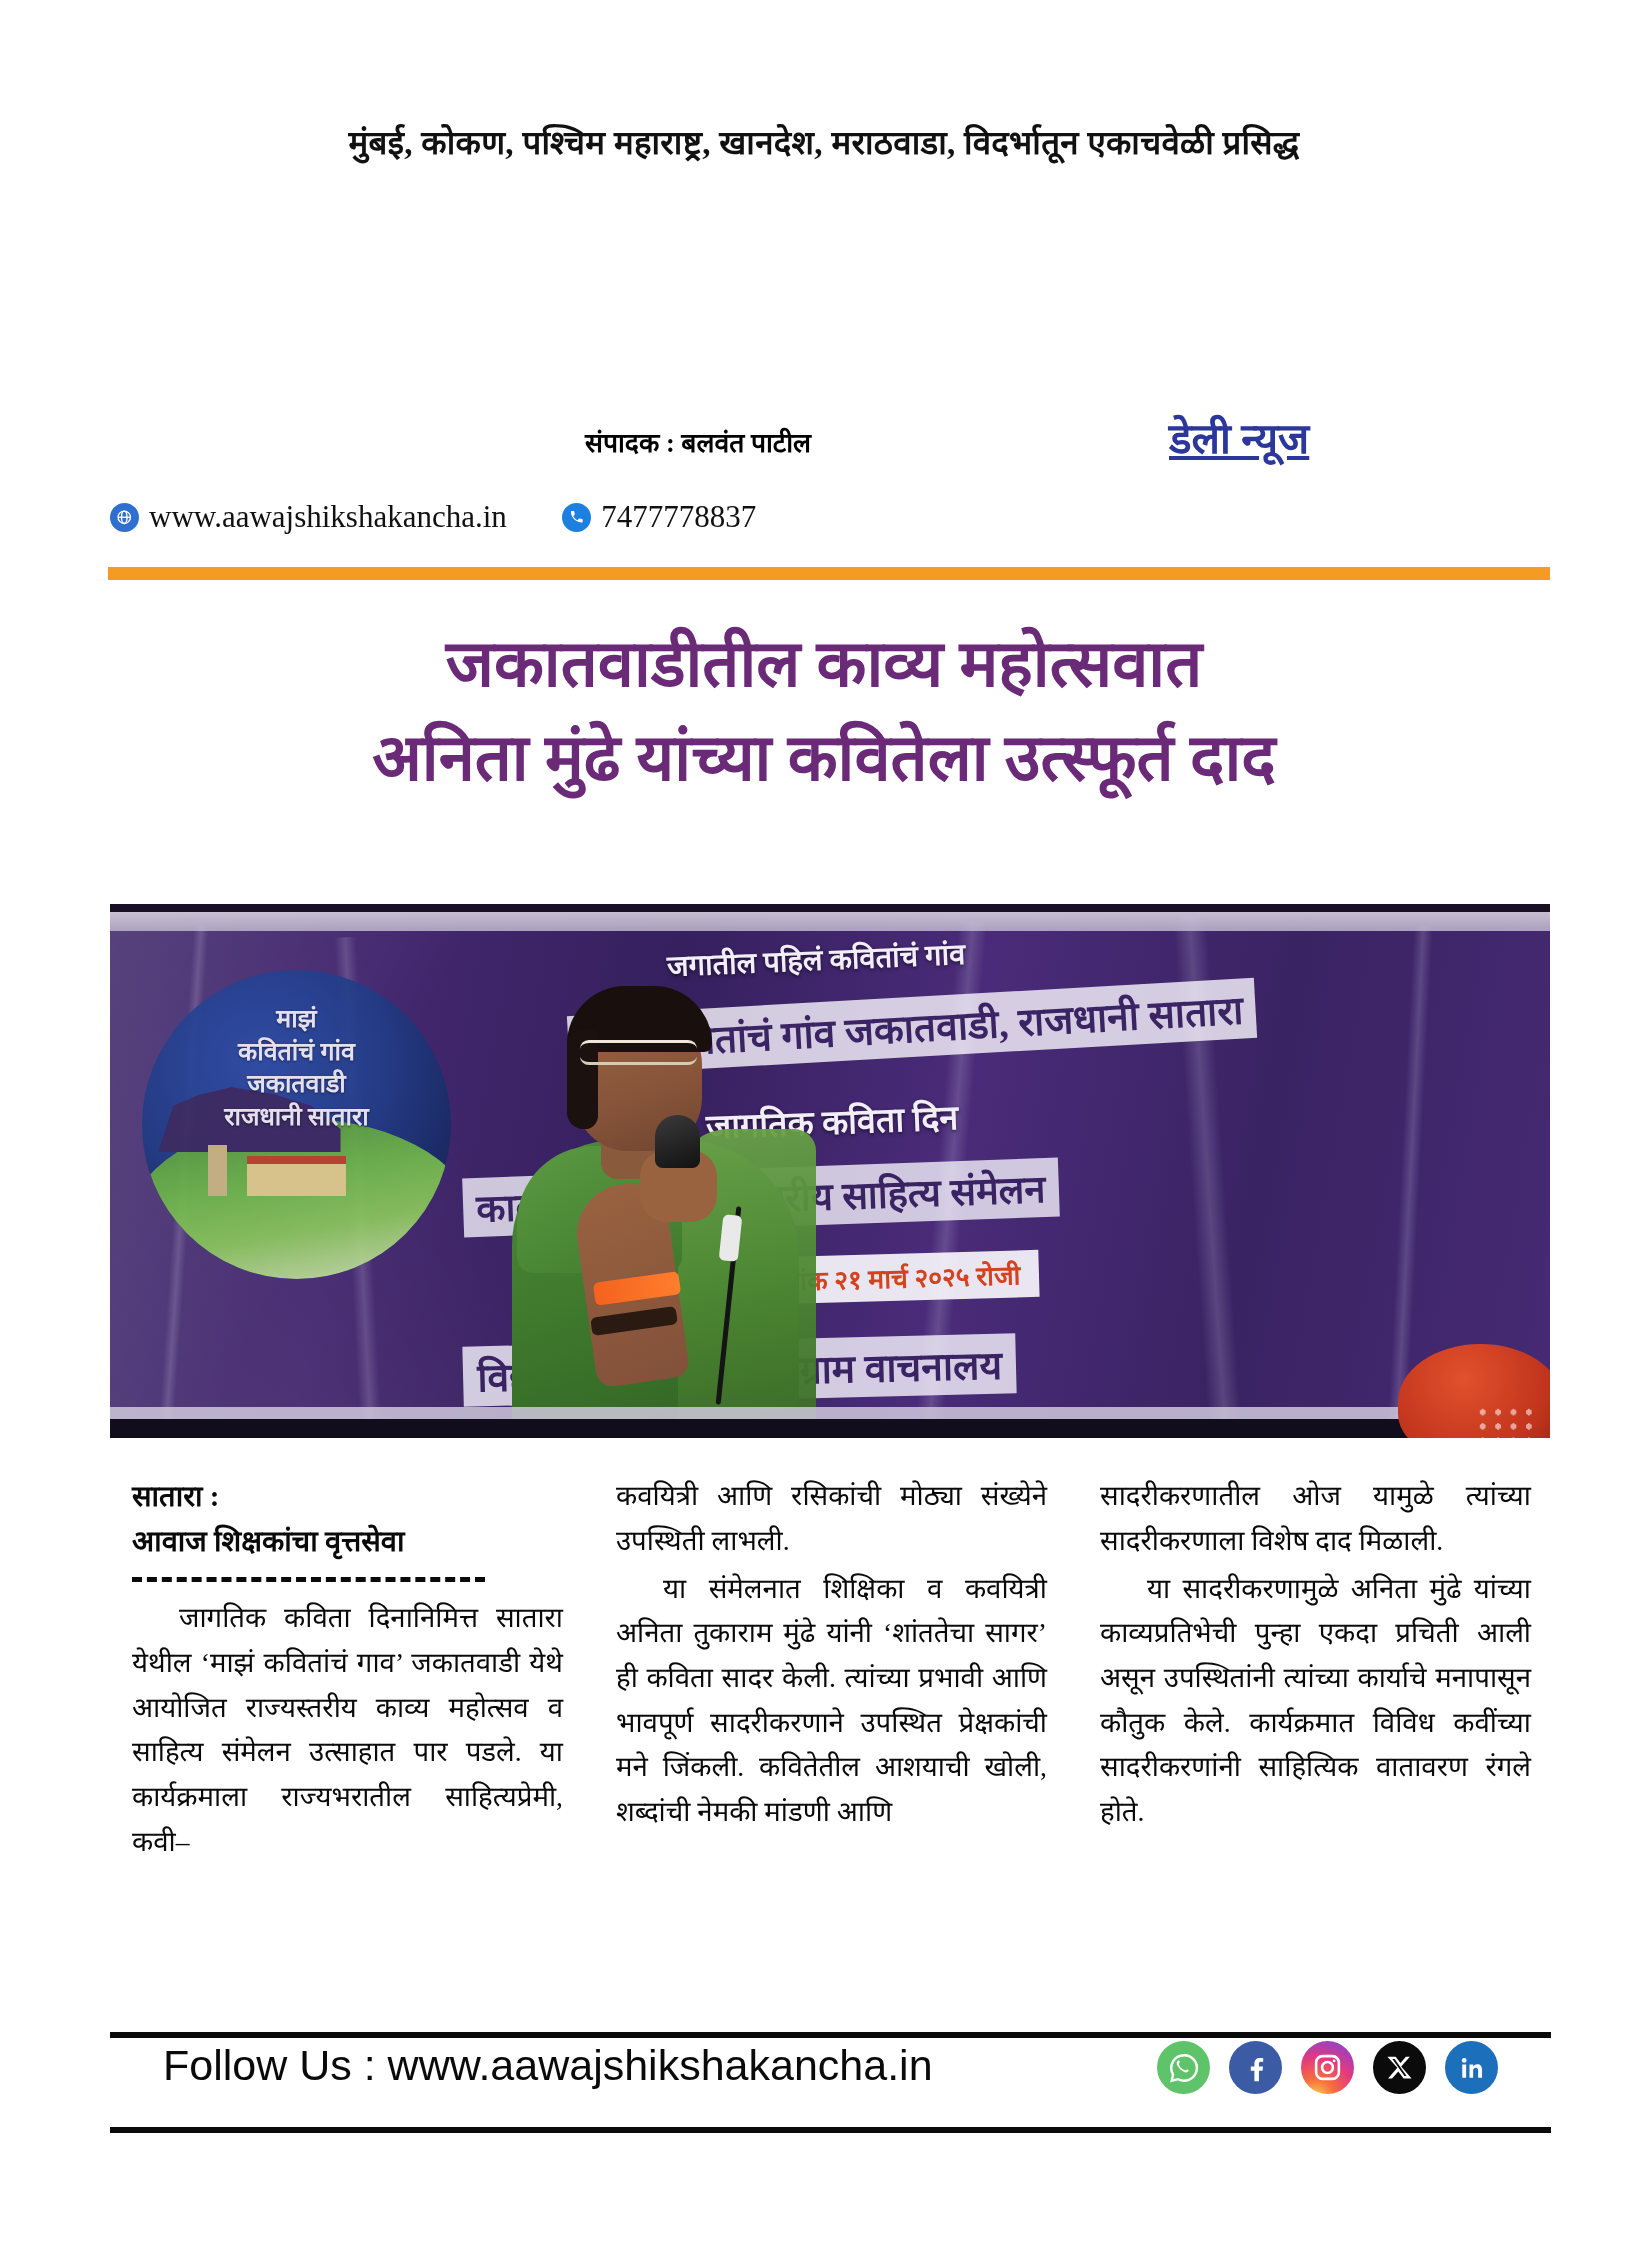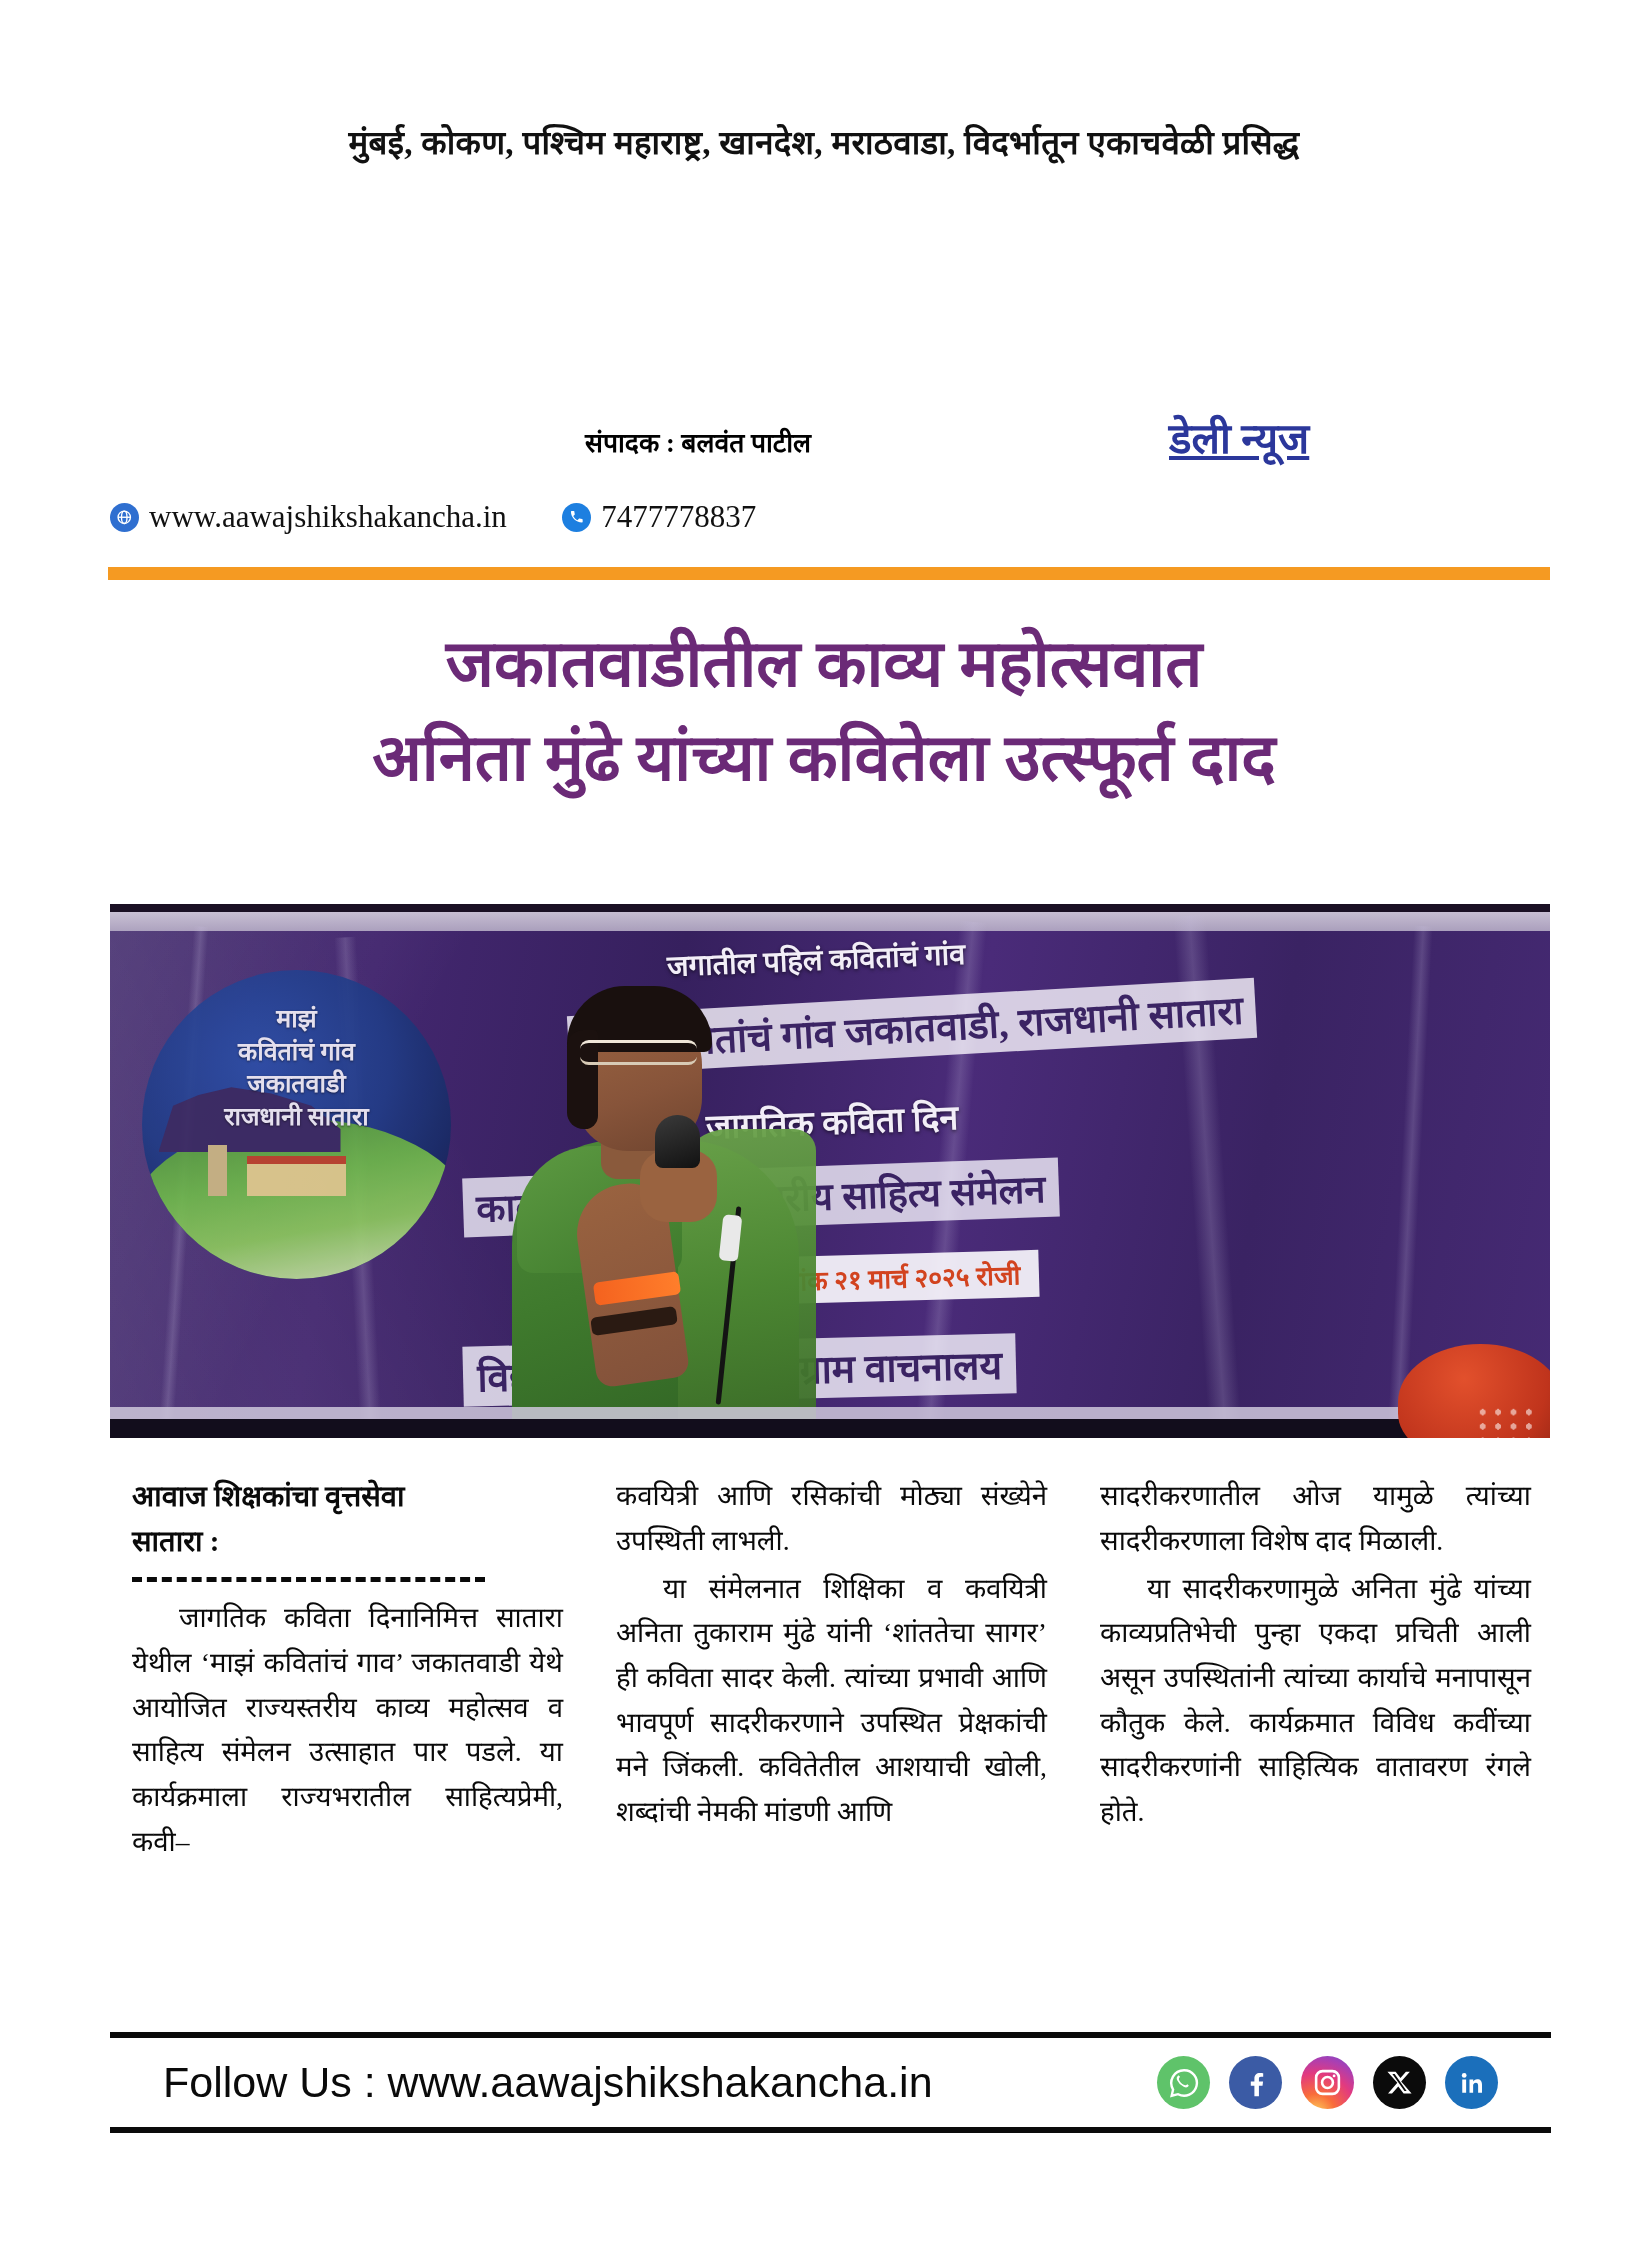--- a/index.html
+++ b/index.html
@@ -418,21 +418,21 @@
     position: absolute;
     top: 2032px; left: 110px; width: 1441px; height: 6px; background: #0a0a0a;
   }
   .footer-rule-bottom {
     position: absolute;
     top: 2127px; left: 110px; width: 1441px; height: 6px; background: #0a0a0a;
   }
   .footer {
     position: absolute;
     top: 2041px; left: 110px; width: 1441px; height: 83px;
-    display: flex; align-items: center; justify-content: space-between;
+    display: flex; align-items: flex-start; justify-content: space-between;
     padding: 0 53px 0 53px;
     box-sizing: border-box;
     gap: 10px;
   }
   .follow-text {
     font-family: "Liberation Sans", sans-serif;
     font-size: 43px;
     color: #0a0a0a;
     white-space: nowrap;
   }
@@ -544,22 +544,22 @@
     <div class="photo-bottom-dark"></div>
     <div class="red-obj">
       <div class="red-obj-dots"></div>
     </div>
   </div>
 
   <div class="article">
 
     <div class="col">
       <div class="byline">
+        <div>सातारा :</div>
         <div>आवाज शिक्षकांचा वृत्तसेवा</div>
-        <div>सातारा :</div>
       </div>
       <div class="dash-rule"></div>
       <p class="para">जागतिक कविता दिनानिमित्त सातारा येथील ‘माझं कवितांचं गाव’ जकातवाडी येथे आयोजित राज्यस्तरीय काव्य महोत्सव व साहित्य संमेलन उत्साहात पार पडले. या कार्यक्रमाला राज्यभरातील साहित्यप्रेमी, कवी–</p>
     </div>
 
     <div class="col">
       <p class="para" style="text-indent:0;">कवयित्री आणि रसिकांची मोठ्या संख्येने उपस्थिती लाभली.</p>
       <p class="para">या संमेलनात शिक्षिका व कवयित्री अनिता तुकाराम मुंढे यांनी ‘शांततेचा सागर’ ही कविता सादर केली. त्यांच्या प्रभावी आणि भावपूर्ण सादरीकरणाने उपस्थित प्रेक्षकांची मने जिंकली. कवितेतील आशयाची खोली, शब्दांची नेमकी मांडणी आणि</p>
     </div>
 

